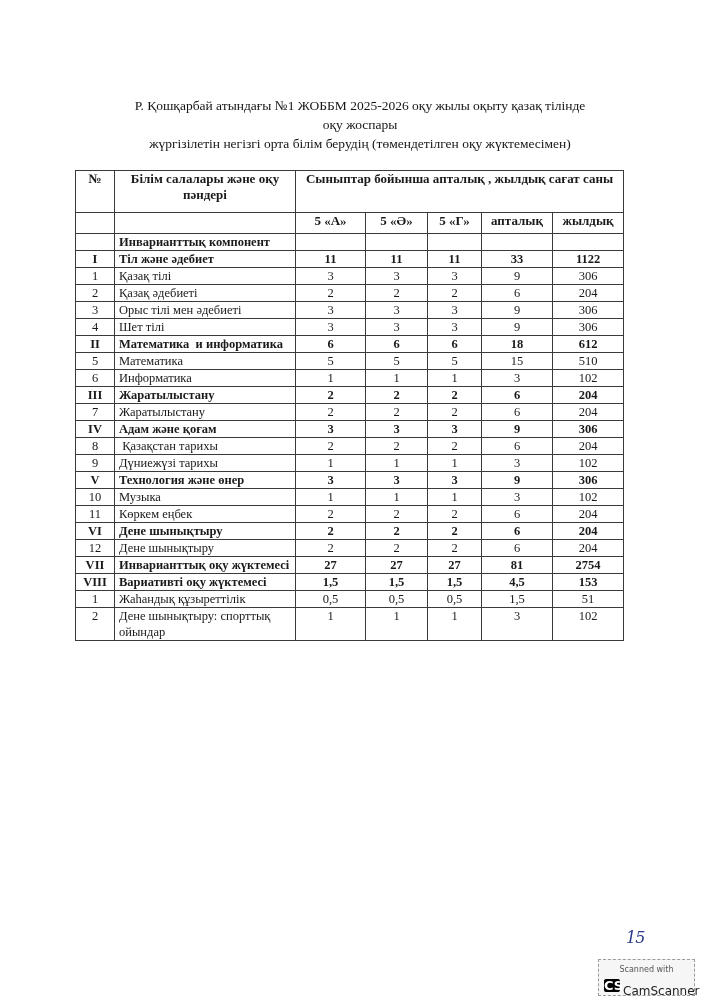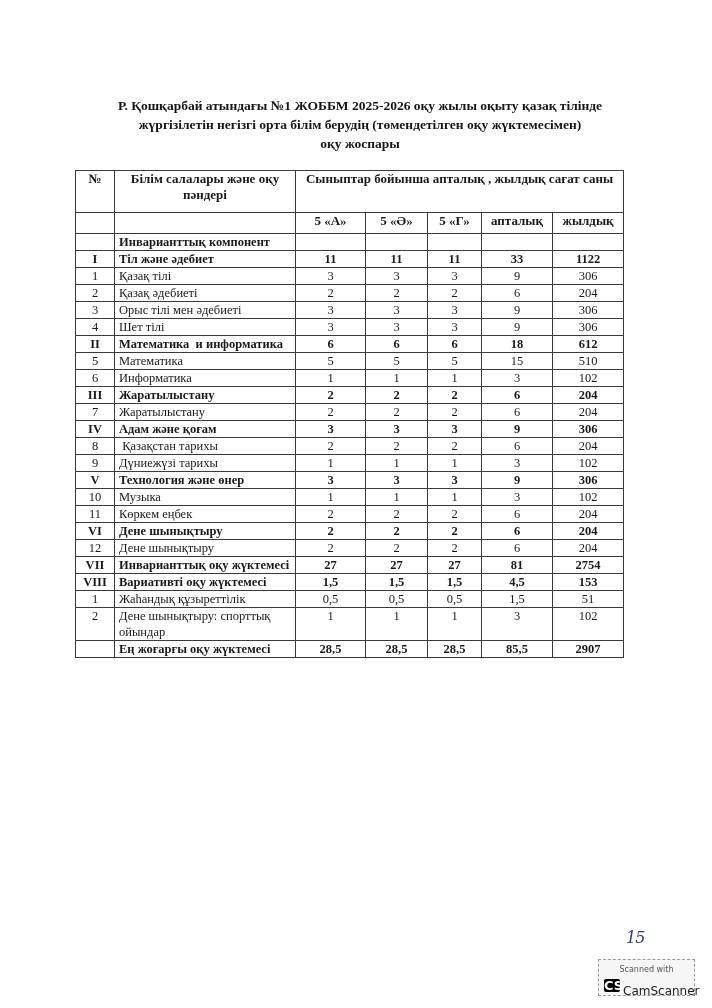--- a/index.html
+++ b/index.html
@@ -2,21 +2,21 @@
 <html><head>
 <meta charset="utf-8">
 <style>
   html, body { margin: 0; padding: 0; }
   body {
     width: 712px; height: 1008px; background: #ffffff; position: relative; overflow: hidden;
     font-family: "Liberation Serif", serif; color: #1a1a1a;
   }
   .title {
     position: absolute; left: 90px; top: 96px; width: 540px;
-    text-align: center; font-weight: bold; font-size: 13.5px; line-height: 19px; color: #161616;
+    text-align: center; font-weight: normal; font-size: 13.5px; line-height: 19px; color: #161616;
   }
   table.plan {
     position: absolute; left: 75px; top: 170px;
     border-collapse: collapse; table-layout: fixed; width: 548px;
     font-size: 12.5px;
   }
   table.plan td {
     border: 1px solid #3a3a3a; padding: 0 4px; line-height: 16px; vertical-align: top;
   }
   col.c-no { width: 39px; }
@@ -42,22 +42,22 @@
   }
   .cs-badge .scanned { position: absolute; left: 0; right: 0; top: 5px; text-align: center; font-size: 8px; color: #555; }
   .cs-badge .logo { position: absolute; left: 5px; top: 19px; width: 16px; height: 13px; background: #000000; border-radius: 2px; color: #fff; font-size: 13px; font-weight: bold; line-height: 13px; text-align: center; }
   .cs-badge .brand { position: absolute; left: 24px; top: 24px; font-size: 12px; color: #222; }
 </style>
 </head>
 <body>
 
 <div class="title">
   <div>Р. Қошқарбай атындағы №1 ЖОББМ  2025-2026 оқу жылы оқыту қазақ тілінде</div>
+  <div>оқу жоспары</div>
   <div>жүргізілетін негізгі орта білім берудің  (төмендетілген оқу жүктемесімен)</div>
-  <div>оқу жоспары</div>
 </div>
 
 <table class="plan">
   <colgroup>
     <col class="c-no">
       <col class="c-subj">
       <col class="c-a">
       <col class="c-ae">
       <col class="c-g">
       <col class="c-week">
@@ -278,29 +278,20 @@
       </tr>
       <tr>
         <td class="no">2</td>
         <td style="white-space: pre-wrap;">Дене шынықтыру: спорттық ойындар</td>
         <td class="num">1</td>
         <td class="num">1</td>
         <td class="num">1</td>
         <td class="num">3</td>
         <td class="num">102</td>
       </tr>
-      <tr class="bold">
-        <td class="no"></td>
-        <td style="white-space: pre-wrap;">Ең жоғарғы оқу жүктемесі</td>
-        <td class="num">28,5</td>
-        <td class="num">28,5</td>
-        <td class="num">28,5</td>
-        <td class="num">85,5</td>
-        <td class="num">2907</td>
-      </tr>
     </tbody>
 </table>
 
 <div class="page-num">15</div>
 
 <div class="cs-badge">
   <div class="scanned">Scanned with</div>
   <div class="logo">CS</div>
   <div class="brand">CamScanner</div>
 </div>

